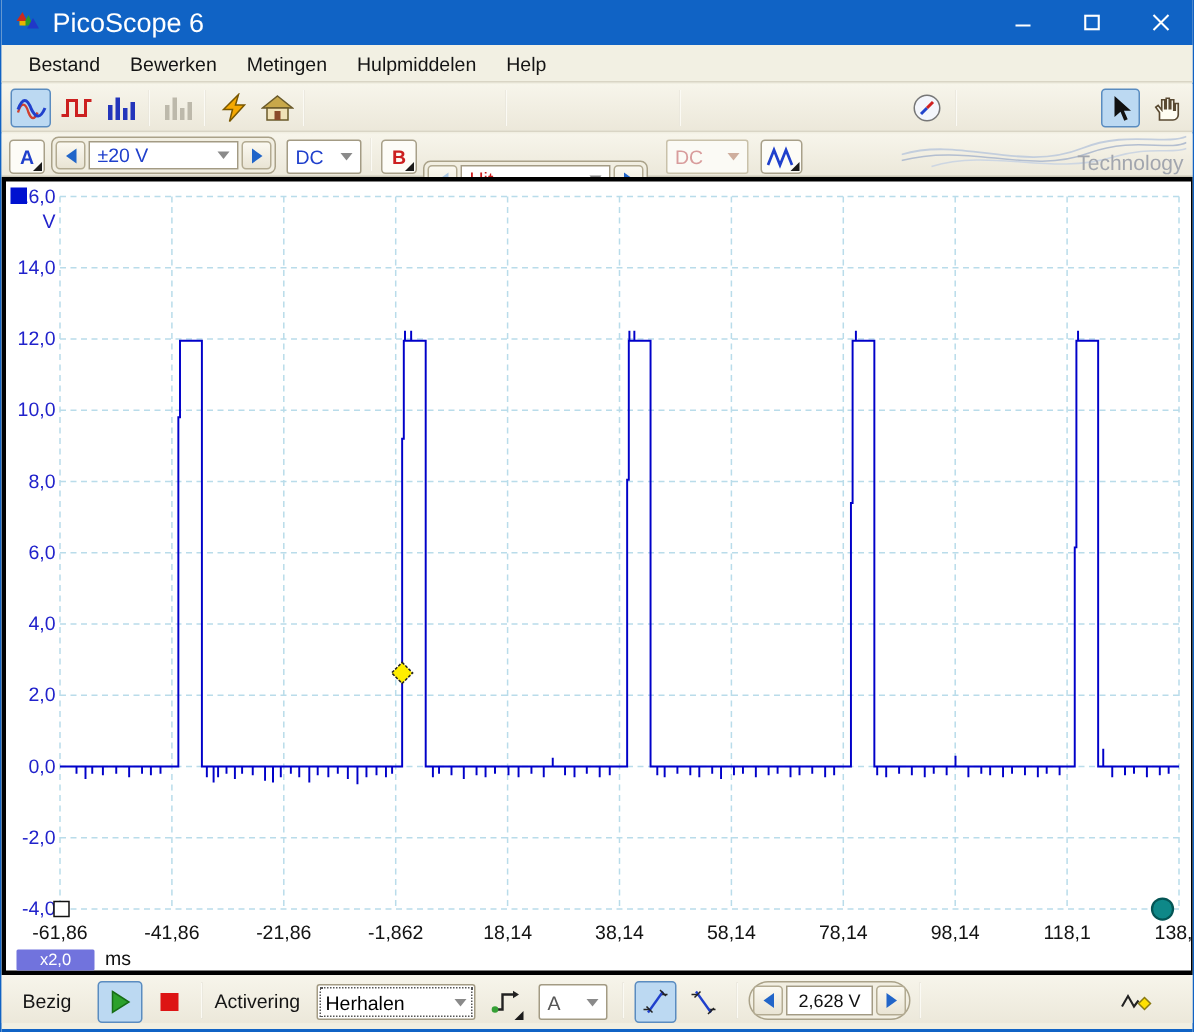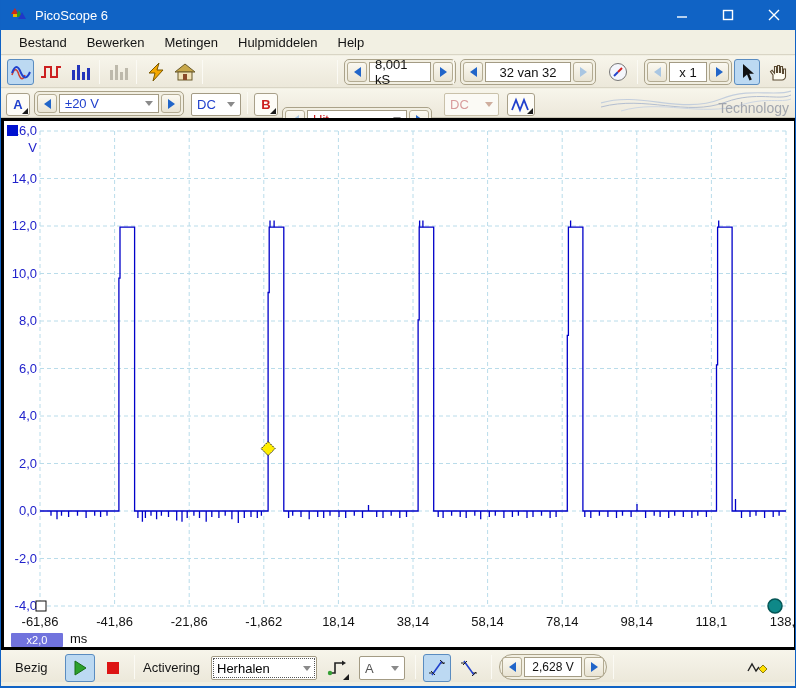--- a/index.html
+++ b/index.html
@@ -1,21 +1,21 @@
 <!DOCTYPE html>
 <html><head>
 <meta charset="utf-8">
 <style>
   html,body{margin:0;padding:0;background:#888;}
   *{box-sizing:border-box;}
   .app{position:relative;width:796px;height:688px;background:#f1efe2;font-family:"Liberation Sans",sans-serif;overflow:hidden;border-left:1px solid #1062c4;border-right:1px solid #1062c4;}
   
   .titlebar{position:absolute;left:0;top:0;width:796px;height:30px;background:#1063c5;display:flex;align-items:center;color:#fff;}
   .titlebar .logo{margin:0 8px 0 9px;}
-  .titlebar .ttl{font-size:13px;}
+  .titlebar .ttl{font-size:18px;}
   .wbtns{position:absolute;right:0;top:0;height:30px;display:flex;}
   .wbtn{width:46px;height:30px;display:flex;align-items:center;justify-content:center;}
   
   .menubar{position:absolute;left:0;top:30px;width:796px;height:25px;background:#f2f0e3;border-bottom:1px solid #d9d5c5;display:flex;align-items:center;padding-left:8px;}
   .mitem{font-size:13px;color:#141414;padding:3px 10px;}
   
   .tb{position:absolute;left:0;width:796px;background:linear-gradient(#f7f5eb,#ecE8da);}
   .tb1{top:56px;height:32px;border-bottom:1px solid #d9d5c5;}
   .tb2{top:89px;height:29px;border-bottom:1px solid #c9c5b5;}
   .sep{position:absolute;top:4px;width:1px;height:24px;background:#c4c0ae;border-right:1px solid #fbfaf4;}
@@ -139,64 +139,31 @@
       <svg width="22" height="20" viewBox="0 0 22 20">
         <polygon points="11,2 21,10 1,10" fill="#c8a84a" stroke="#6a5a2a"></polygon>
         <rect x="4" y="10" width="14" height="8" fill="#f0e2b8" stroke="#6a5a2a"></rect>
         <rect x="9" y="12" width="4" height="6" fill="#8a4a2a"></rect>
       </svg>
     </div>
     <div class="sep" style="left:201px"></div>
 
     <div class="sep" style="left:336px"></div>
 
-    <div class="spin" style="left:343px">
-      <div class="sbtn">
-          <span class="arrl"></span>
-        </div>
-      <div class="sval" style="width:62px">
-          <span>8,001 kS</span>
-        </div>
-      <div class="sbtn">
-          <span class="arrr"></span>
-        </div>
-    </div>
     <div class="sep" style="left:452px"></div>
 
-    <div class="spin" style="left:459px">
-      <div class="sbtn">
-          <span class="arrl"></span>
-        </div>
-      <div class="sval" style="width:86px">
-          <span>32 van 32</span>
-        </div>
-      <div class="sbtn">
-          <span class="arrr dis"></span>
-        </div>
-    </div>
     <div class="ibtn" style="left:604px;width:26px">
       <svg width="20" height="20" viewBox="0 0 20 20">
         <circle cx="10" cy="10" r="8.5" fill="#f4f6fc" stroke="#777"></circle>
         <line x1="6" y1="14" x2="10" y2="10" stroke="#2244cc" stroke-width="2"></line>
         <line x1="10" y1="10" x2="14" y2="6" stroke="#d02020" stroke-width="2"></line>
       </svg>
     </div>
     <div class="sep" style="left:636px"></div>
 
-    <div class="spin" style="left:643px">
-      <div class="sbtn">
-          <span class="arrl dis"></span>
-        </div>
-      <div class="sval" style="width:38px">
-          <span>x 1</span>
-        </div>
-      <div class="sbtn">
-          <span class="arrr"></span>
-        </div>
-    </div>
     <div class="ibtn sel" style="left:733px;width:26px">
       <svg width="18" height="20" viewBox="0 0 18 20">
         <polygon points="5,2 5,16 9,12.5 11.5,18.5 13.8,17.5 11.3,11.8 16,11.8" fill="#111"></polygon>
       </svg>
     </div>
     <div class="ibtn" style="left:762px;width:27px">
       <svg width="20" height="20" viewBox="0 0 20 20">
         <path d="M6,18 v-5 l-2.5,-3.5 1.6,-1.2 2.4,3 V4.5 h2 v6 h1 V3.5 h2 v7 h1 V4.5 h2 v7 h1 V7 h2 v7.5 a3.5,3.5 0 0 1 -3.5,3.5 z" fill="#fffdf2" stroke="#5a4a32" stroke-width="1.1"></path>
       </svg>
     </div>

